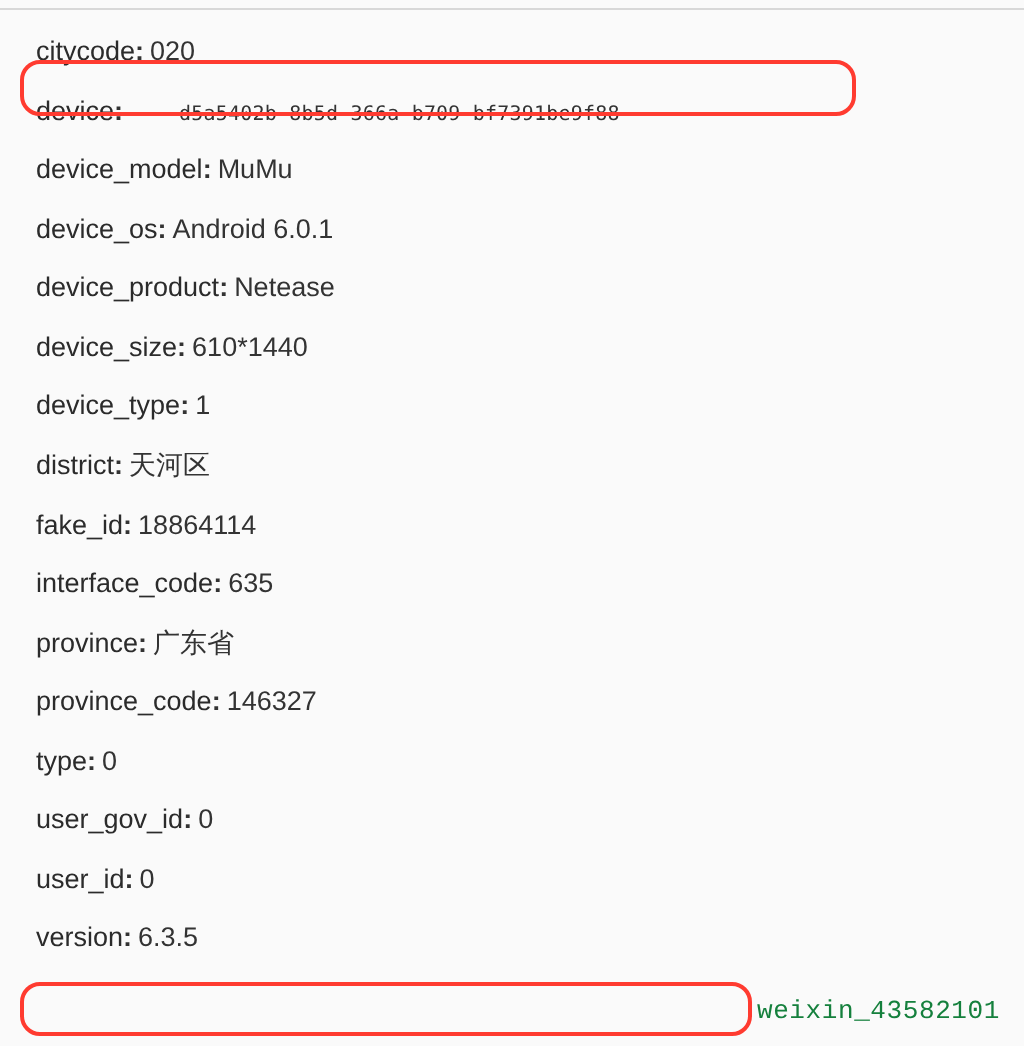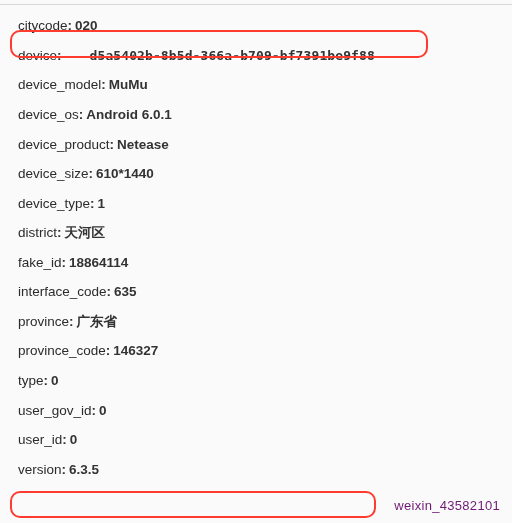--- a/index.html
+++ b/index.html
@@ -28,27 +28,27 @@
     position: relative;
   }
   .key {
     font-weight: 400;
     color: #2b2b2b;
   }
   .colon {
     font-weight: 700;
   }
   .val {
-    font-weight: 700;
+    font-weight: 400;
     color: #333333;
     margin-left: 3px;
   }
   .mono .val {
     font-family: ui-monospace, SFMono-Regular, "Menlo", "Consolas", monospace;
-    font-size: 13px;
+    font-size: 10px;
     letter-spacing: 0.1px;
     margin-left: 28px;
   }
   .highlight-box {
     position: absolute;
     border: 2.5px solid #ff3b30;
     border-radius: 10px;
     pointer-events: none;
   }
   .hb1 {
@@ -61,22 +61,22 @@
     left: 10px;
     top: 491px;
     width: 366px;
     height: 27px;
   }
   .watermark {
     position: absolute;
     right: 12px;
     bottom: 10px;
     font-size: 13px;
-    color: #701a75;
-    font-family: Liberation Sans, sans-serif;
+    color: #15803d;
+    font-family: Liberation Mono, monospace;
     letter-spacing: 0.3px;
     pointer-events: none;
   }
 </style>
 </head>
 <body>
 
 <div class="top-divider"></div>
 
 <div class="list" id="list">

